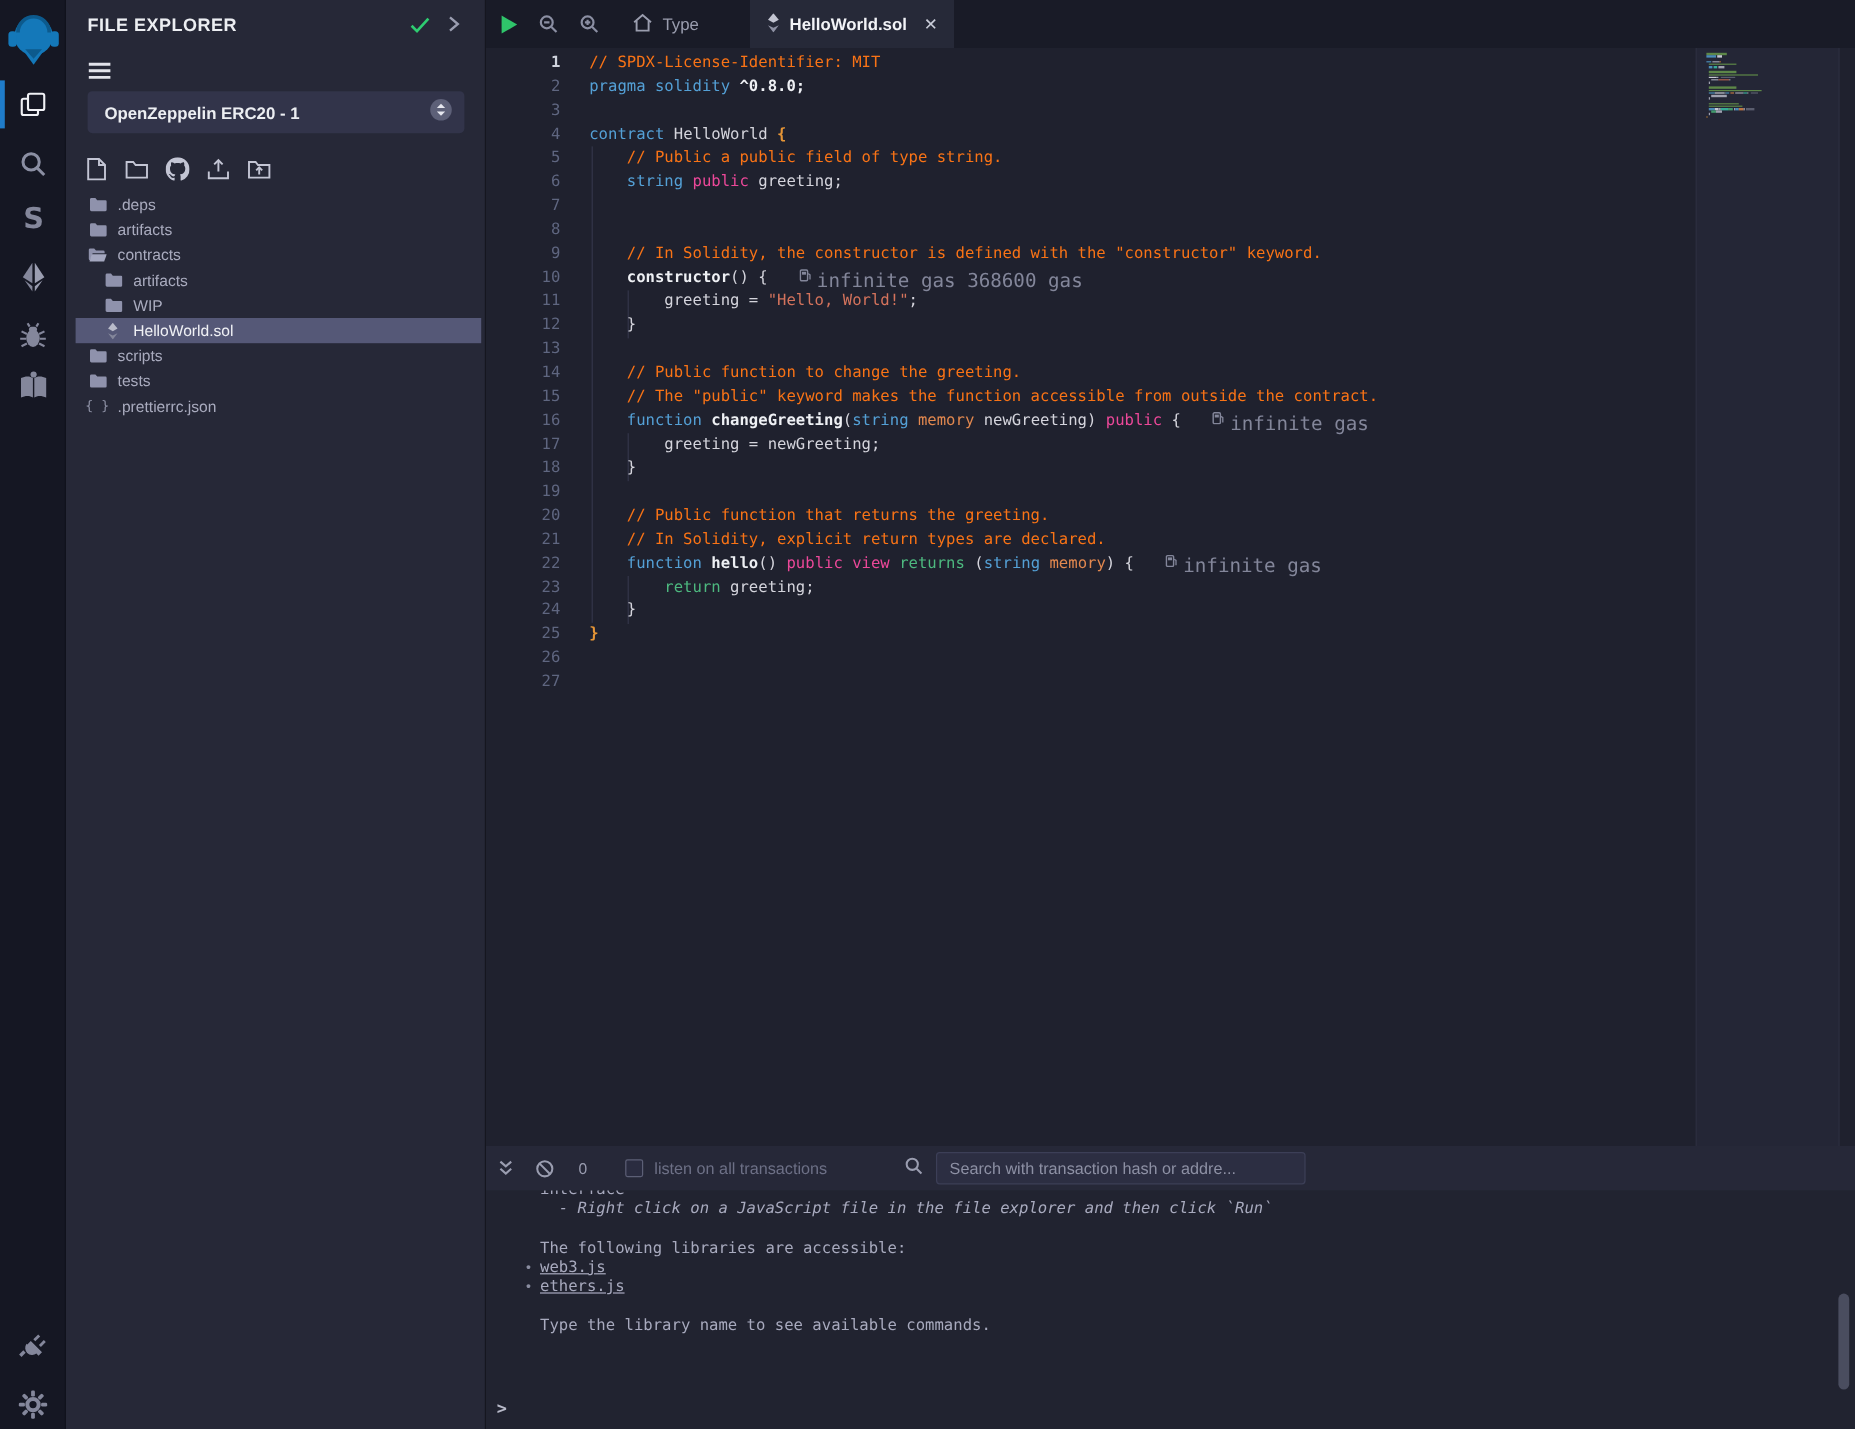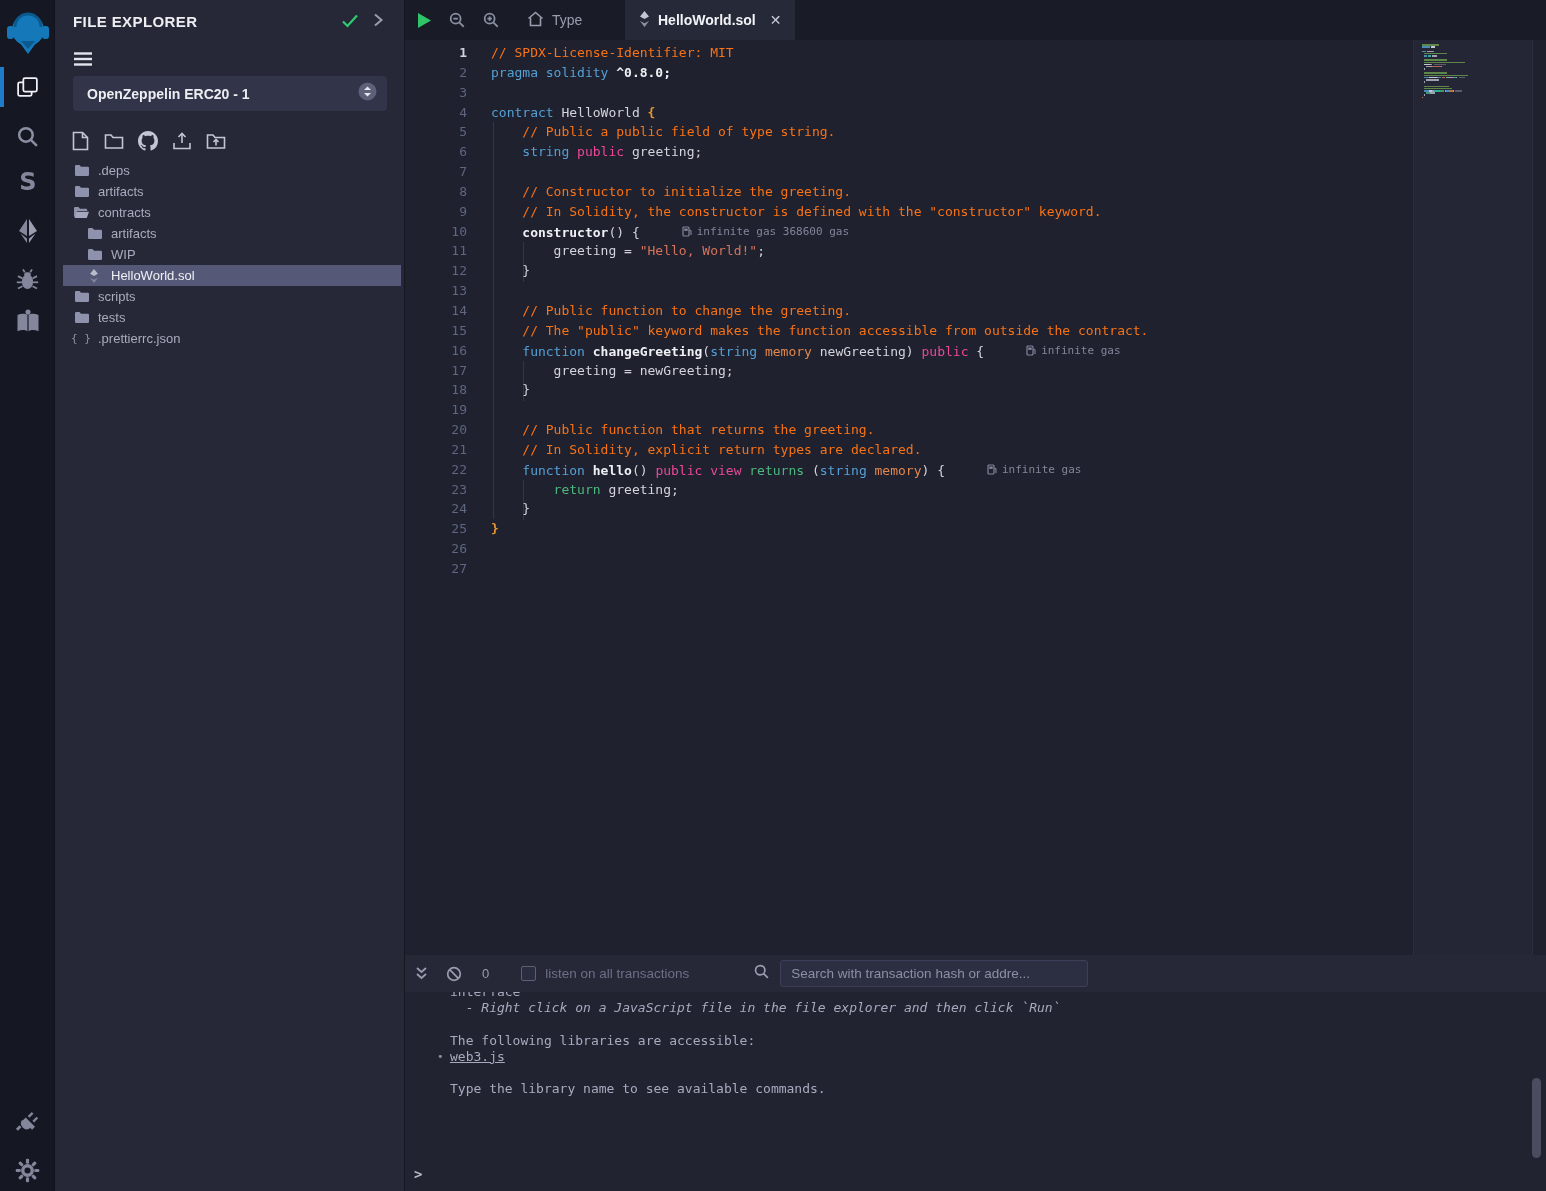--- a/index.html
+++ b/index.html
@@ -50,21 +50,21 @@
   .tab .close { margin-left:6px; color:#c9ccd8; font-weight:normal; font-size:14px; cursor:pointer; }
 
   
   .editor { position:absolute; left:0; top:40px; width:1141px; height:915px; background:#1f212e; }
   .code-lines { position:absolute; left:0; top:0; width:1008px; padding-top:3px;
                 font-family:"DejaVu Sans Mono", monospace; font-size:13px; line-height:19.85px; }
   .code-line { display:flex; white-space:pre; height:19.85px; }
   .ln { width:62px; text-align:right; color:#5f6680; flex:0 0 62px; user-select:none; }
   .ln.cur { color:#cfd3dd; font-weight:bold; }
   .lc { padding-left:24px; }
-  .gas { margin-left:42px; font-size:11px; color:#83869a; display:inline-flex; align-items:center; gap:5px; }
+  .gas { margin-left:26px; font-size:16px; color:#83869a; display:inline-flex; gap:5px; }
   .guide { position:absolute; width:1px; background:#33364a; }
   .g-long { left:88px; top:82px; height:397px; }
   .g-a { left:118px; top:202px; height:40px; }
   .g-b { left:118px; top:321px; height:40px; }
   .g-c { left:118px; top:440px; height:40px; }
   .tk-c{color:#f97316} .tk-k{color:#54a0d6} .tk-m{color:#ec4899} .tk-g{color:#4db87f}
   .tk-o{color:#e2884f} .tk-s{color:#d4735c} .tk-b{color:#e69536;font-weight:bold}
   .tk-p{color:#d4d4dc} .tk-B{color:#eef0f4;font-weight:bold} .tk-n{color:#eef0f4;font-weight:bold}
 
   .minimap-col { position:absolute; left:1008px; top:0; width:120px; height:915px; background:#242636;
@@ -395,21 +395,21 @@
       <div class="guide g-b"></div>
       <div class="guide g-c"></div>
       <div class="code-lines" id="lines">
           <div class="code-line"><span class="ln cur">1</span><span class="lc"><span class="tk-c">// SPDX-License-Identifier: MIT</span></span></div>
           <div class="code-line"><span class="ln">2</span><span class="lc"><span class="tk-k">pragma solidity</span><span class="tk-n"> ^0.8.0;</span></span></div>
           <div class="code-line"><span class="ln">3</span><span class="lc"></span></div>
           <div class="code-line"><span class="ln">4</span><span class="lc"><span class="tk-k">contract</span><span class="tk-p"> HelloWorld </span><span class="tk-b">{</span></span></div>
           <div class="code-line"><span class="ln">5</span><span class="lc"><span class="tk-c">    // Public a public field of type string.</span></span></div>
           <div class="code-line"><span class="ln">6</span><span class="lc"><span class="tk-k">    string</span><span class="tk-m"> public</span><span class="tk-p"> greeting;</span></span></div>
           <div class="code-line"><span class="ln">7</span><span class="lc"></span></div>
-          <div class="code-line"><span class="ln">8</span><span class="lc"><span class="tk-c">    // Constructor to initialize the greeting.</span></span></div>
+          <div class="code-line"><span class="ln">8</span></div>
           <div class="code-line"><span class="ln">9</span><span class="lc"><span class="tk-c">    // In Solidity, the constructor is defined with the "constructor" keyword.</span></span></div>
           <div class="code-line"><span class="ln">10</span><span class="lc"><span class="tk-B">    constructor</span><span class="tk-p">() {</span><span class="gas"><svg width="10" height="11" viewBox="0 0 10 11">
                   <rect x="1" y="1" width="6" height="9" rx="1" fill="none" stroke="#83869a" stroke-width="1.2"></rect>
                   <rect x="2.3" y="2.5" width="3.4" height="2.4" fill="#83869a"></rect>
                   <path d="M7.5 4 L9 5 V9" stroke="#83869a" stroke-width="1.1" fill="none"></path>
                 </svg><span>infinite gas 368600 gas</span></span></span></div>
           <div class="code-line"><span class="ln">11</span><span class="lc"><span class="tk-p">        greeting = </span><span class="tk-s">"Hello, World!"</span><span class="tk-p">;</span></span></div>
           <div class="code-line"><span class="ln">12</span><span class="lc"><span class="tk-p">    }</span></span></div>
           <div class="code-line"><span class="ln">13</span><span class="lc"></span></div>
           <div class="code-line"><span class="ln">14</span><span class="lc"><span class="tk-c">    // Public function to change the greeting.</span></span></div>
@@ -493,20 +493,21 @@
           </svg>
         </span>
         <input class="term-input" type="text" placeholder="Search with transaction hash or addre..." style="">
       </div>
       <div class="term-content" id="termlines">
           <div class="t-line first"><span class="tl-p">interface</span></div>
           <div class="t-line"><span class="tl-i">  - Right click on a JavaScript file in the file explorer and then click `Run`</span></div>
           <div class="t-line"></div>
           <div class="t-line"><span class="tl-p">The following libraries are accessible:</span></div>
           <div class="t-line bullet"><span class="tl-l">web3.js</span></div>
+          <div class="t-line bullet"><span class="tl-l">ethers.js</span></div>
           <div class="t-line"></div>
           <div class="t-line"><span class="tl-p">Type the library name to see available commands.</span></div>
         </div>
       <div class="prompt">&gt;</div>
       <div class="term-scroll"></div>
     </div>
   </section>
 </div>
 
 </body></html>

